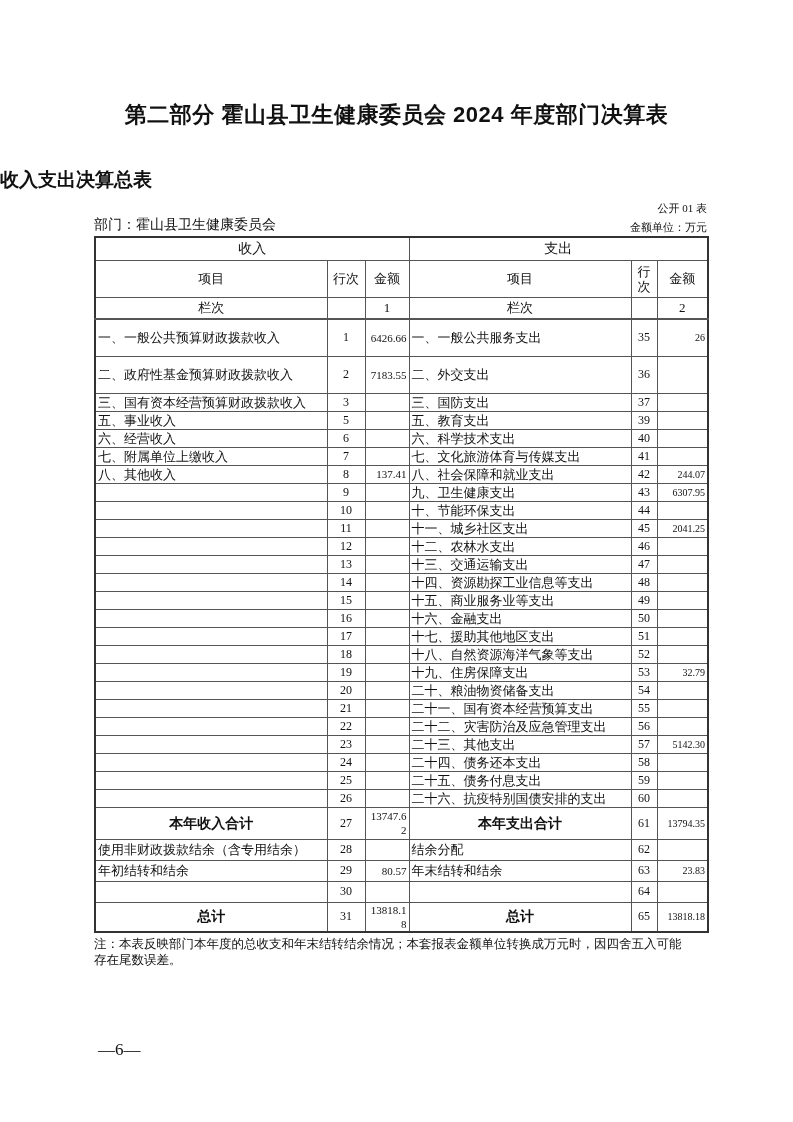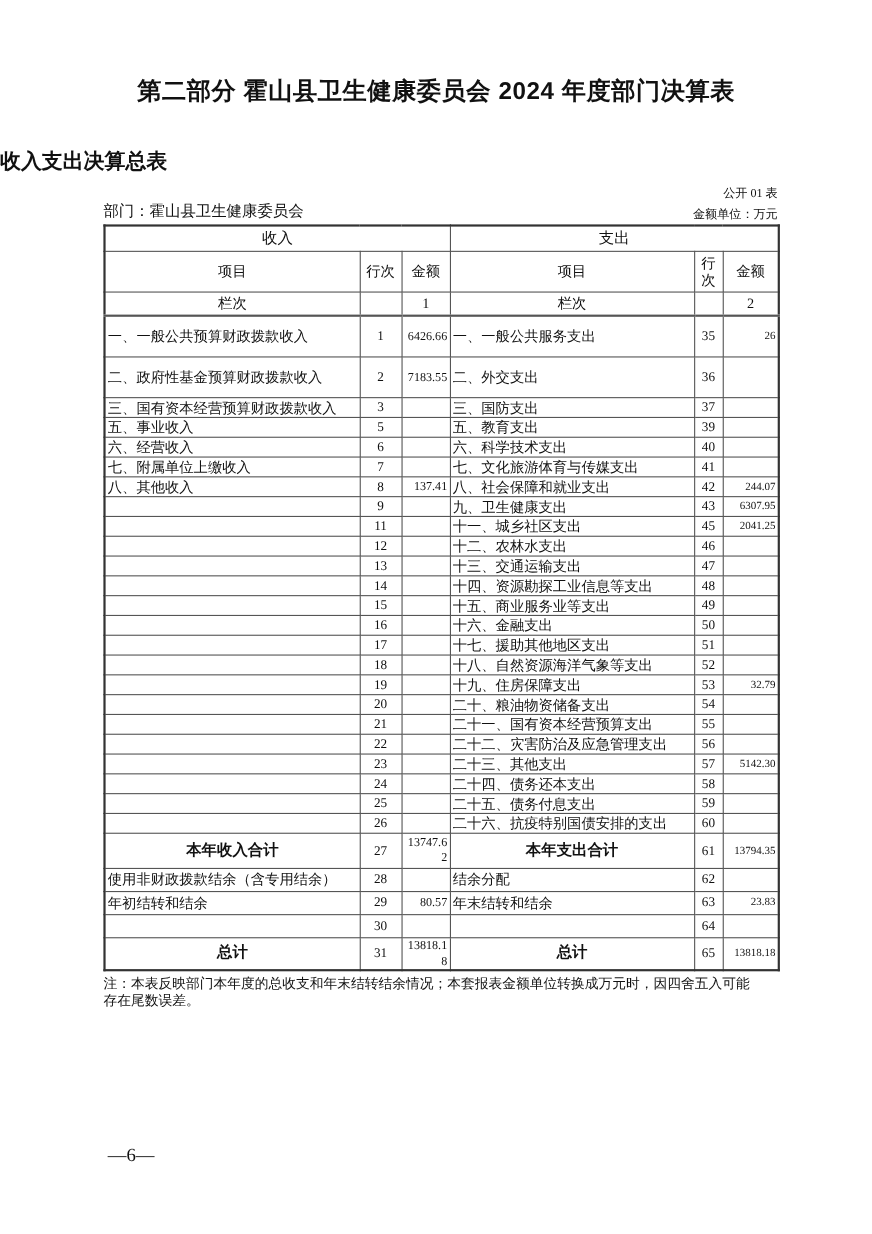--- a/index.html
+++ b/index.html
@@ -6,21 +6,21 @@
   .page {
     position:relative;
     width:793px; height:1122px;
     margin:0 auto;
     background:#ffffff;
     font-family:"Liberation Serif","DejaVu Serif",serif;
     color:#111111;
     overflow:hidden;
   }
   .doc-title {
-    margin:0; padding-top:68px;
+    margin:0; padding-top:100px;
     text-align:center;
     font-family:"Liberation Sans","DejaVu Sans",sans-serif;
     font-weight:bold; font-size:22px; line-height:30px;
     letter-spacing:0.5px;
   }
   .table-title {
     margin:0; margin-top:38px;
     text-align:left;
     font-size:19px; font-weight:bold; line-height:24px;
   }
@@ -188,20 +188,28 @@
           <tr class="kind-entry">
     <td class="cell-item"></td>
     <td class="cell-rowno">9</td>
     <td class="cell-amt inc-amt"></td>
     <td class="cell-item">九、卫生健康支出</td>
     <td class="cell-rowno">43</td>
     <td class="cell-amt exp-amt">6307.95</td>
   </tr>
           <tr class="kind-entry">
     <td class="cell-item"></td>
+    <td class="cell-rowno">10</td>
+    <td class="cell-amt inc-amt"></td>
+    <td class="cell-item">十、节能环保支出</td>
+    <td class="cell-rowno">44</td>
+    <td class="cell-amt exp-amt"></td>
+  </tr>
+          <tr class="kind-entry">
+    <td class="cell-item"></td>
     <td class="cell-rowno">11</td>
     <td class="cell-amt inc-amt"></td>
     <td class="cell-item">十一、城乡社区支出</td>
     <td class="cell-rowno">45</td>
     <td class="cell-amt exp-amt">2041.25</td>
   </tr>
           <tr class="kind-entry">
     <td class="cell-item"></td>
     <td class="cell-rowno">12</td>
     <td class="cell-amt inc-amt"></td>

